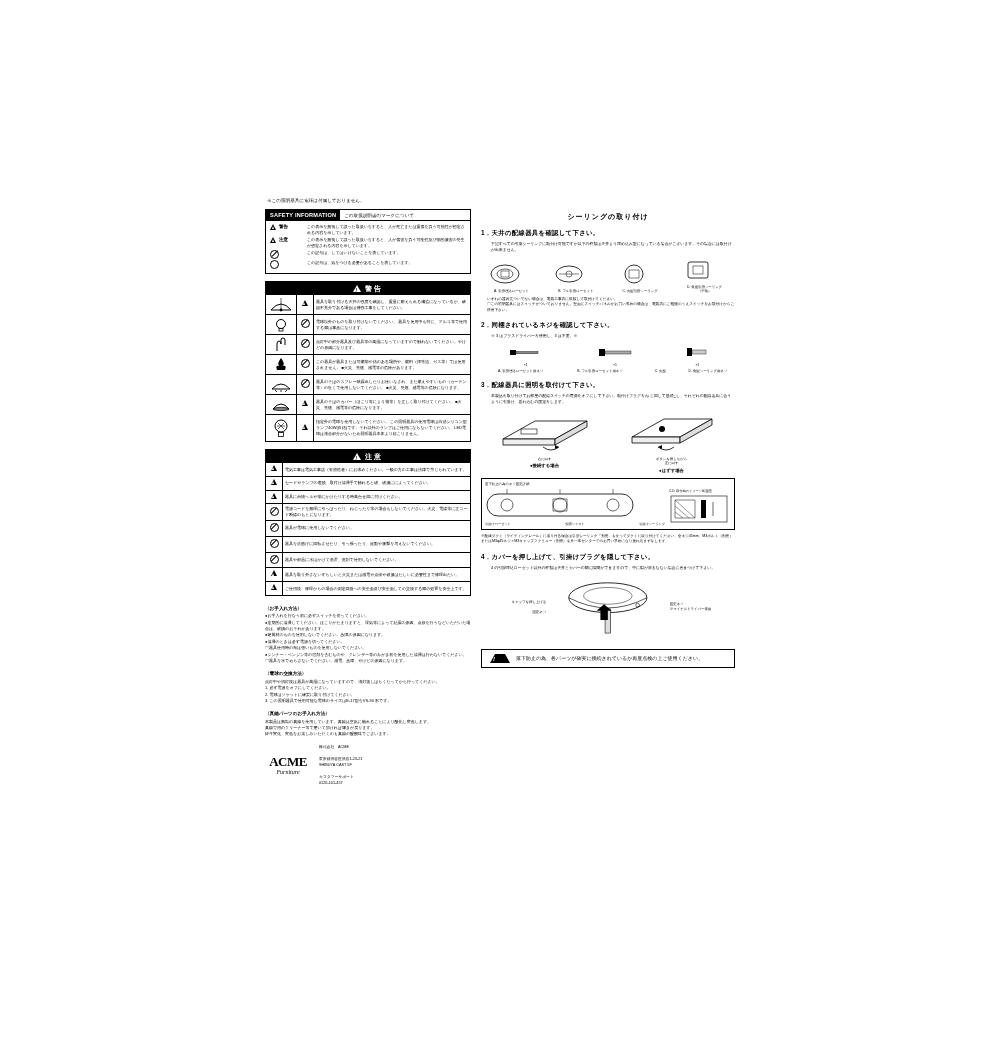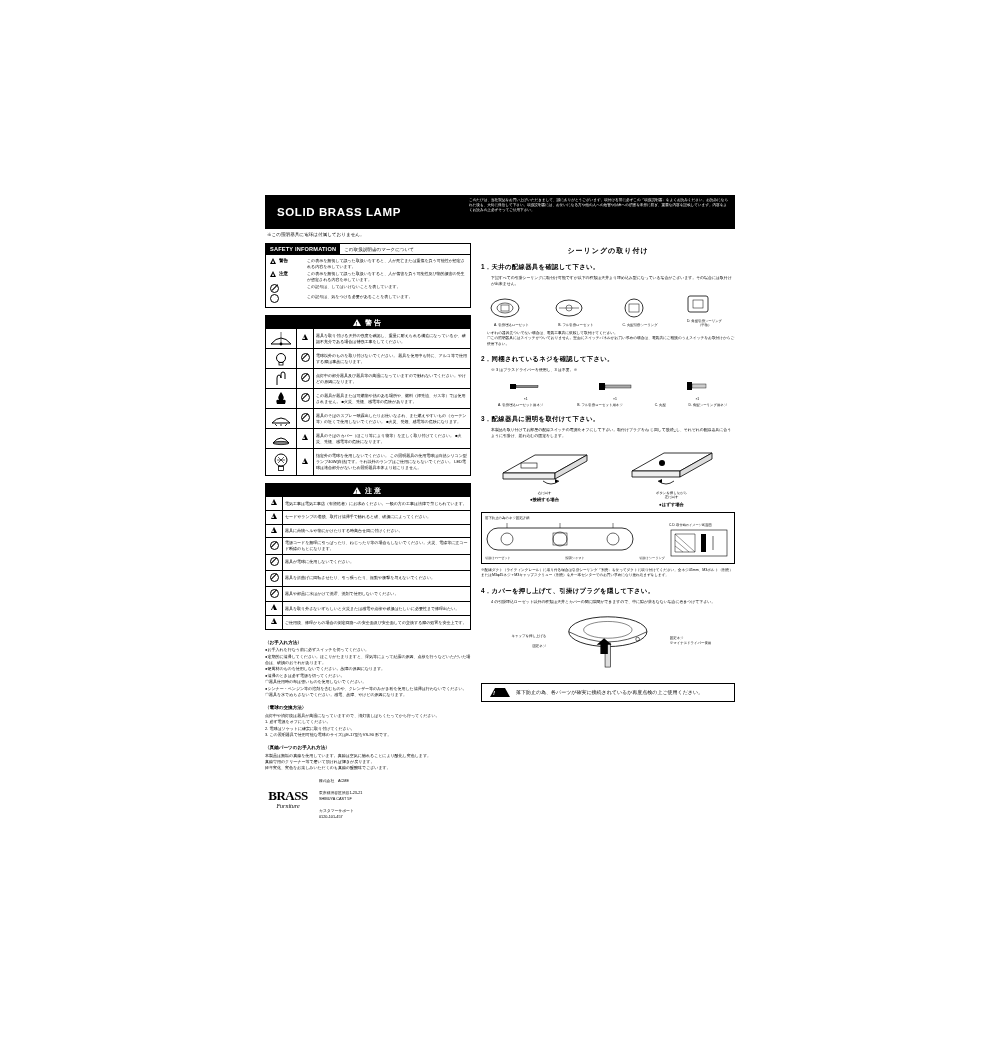--- a/index.html
+++ b/index.html
@@ -127,24 +127,20 @@
   }
   .bottombar .tri3:after{content:"!";position:absolute;left:-1.9px;top:2px;font-size:6px;color:#fff;font-weight:bold;}
   .bottombar span{font-size:5px;}
   svg{display:block;}
 </style>
 </head>
 <body>
 
 <div class="page">
 
-  <div class="hdr">
-    <div class="hdr-title">SOLID BRASS LAMP</div>
-    <div class="hdr-text">このたびは、当社製品をお買い上げいただきまして、誠にありがとうございます。取付ける前に必ずこの「取扱説明書」をよくお読みください。お読みになられた後も、大切に保管して下さい。取扱説明書には、お使いになる方や他の人への危害や財産への損害を未然に防ぎ、重要な内容を記載しています。内容をよくお読みの上必ずそってご使用下さい。</div>
-  </div>
   <div class="hdr-note">※この照明器具に電球は付属しておりません。</div>
 
   <div class="cols">
 
     <div class="colL">
 
       <div class="box">
         <div class="si-head">
           <div class="tag">SAFETY INFORMATION</div>
           <div class="sub">この取扱説明書のマークについて</div>
@@ -328,21 +324,21 @@
 2. 電球はソケットに確実に取り付けてください。
 3. この照明器具で使用可能な電球のサイズはE-17型をVS-90 形です。</p>
         <h4>〈真鍮パーツのお手入れ方法〉</h4>
         <p style="white-space:pre-line">本製品は無垢の真鍮を使用しています。真鍮は空気に触れることにより酸化し変色します。
 真鍮専用のクリーナー等で磨いて頂ければ輝きが戻ります。
 経年変化、変色をお楽しみいただくのも真鍮の醍醐味でございます。</p>
       </div>
 
       <div class="foot">
         <div class="logo">
-          <div class="a">BRASS</div>
+          <div class="a">ACME</div>
           <div class="b">Furniture</div>
         </div>
         <div class="foot-txt" style="white-space:pre-line">株式会社　ACME
 
 東京都渋谷区渋谷1-23-21
 SHIBUYA CAST 5F
 
 カスタマーサポート
 0120-101-457</div>
       </div>

